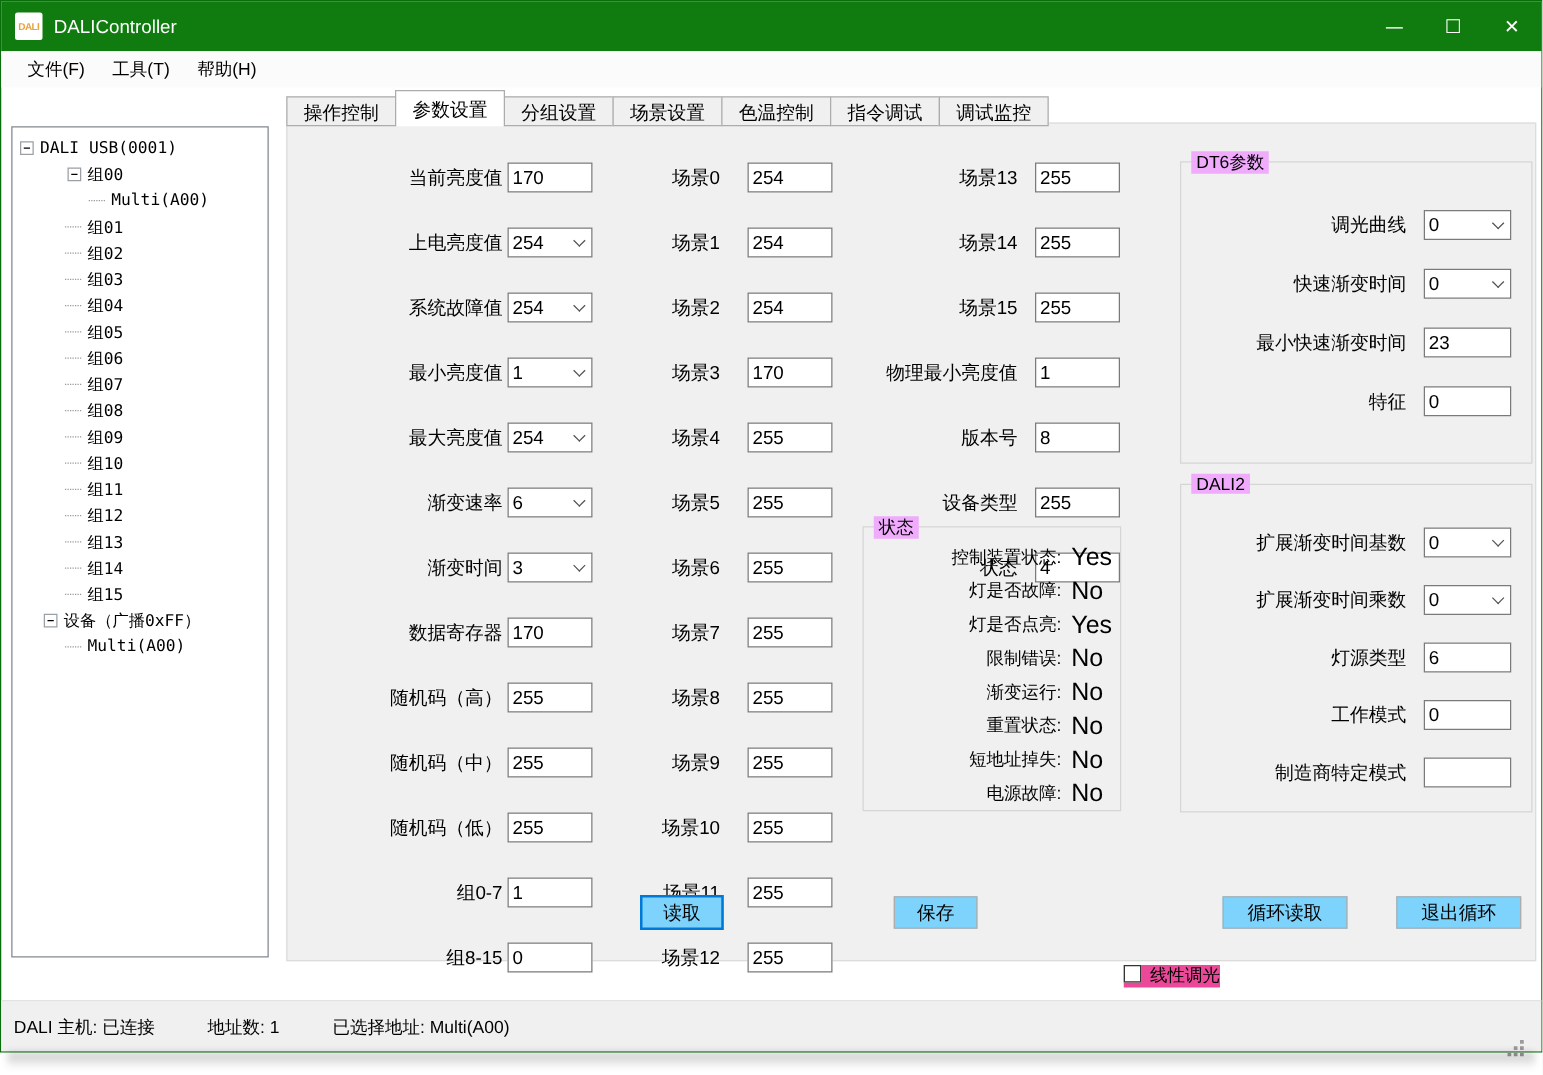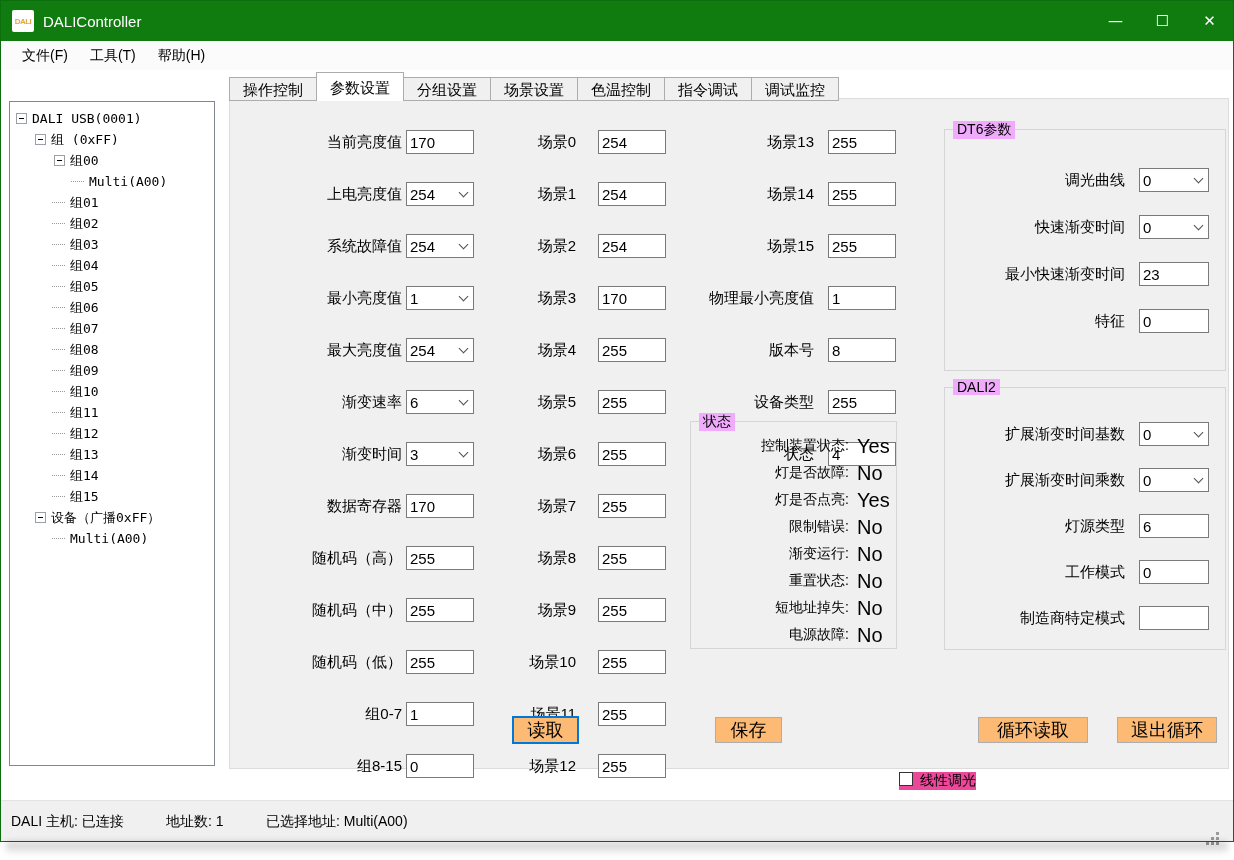--- a/index.html
+++ b/index.html
@@ -98,27 +98,27 @@
   .dt6-group  { left:714px; top:30px;  width:282px; height:242px; padding:38px 12px 0 12px; }
   .dali2-group{ left:714px; top:288px; width:282px; height:263px; padding:34px 12px 0 12px; }
   .grp-rows { display:flex; flex-direction:column; }
   .dt6-group  .grp-rows { gap:23px; }
   .dali2-group .grp-rows { gap:22px; }
   .grp-row { display:flex; align-items:center; height:24px; }
   .grp-row .lbl { width:168px; margin-right:14px; }
   .grp-row .box { width:70px; }
   
   .btn {
-    position:absolute; height:26px; background:#fdba74; border:1px solid #adadad;
-    font-size:18px; display:flex; align-items:center; justify-content:center;
+    position:absolute; height:26px; background:#7dd3fc; border:1px solid #adadad;
+    font-size:15px; display:flex; align-items:center; justify-content:center;
     font-family:inherit;
   }
   .btn-read { left:282px; top:617px; width:67px; height:28px; border:2px solid #0078d7; }
   .btn-save { left:485px; top:618px; width:67px; }
-  .btn-loop { left:748px; top:618px; width:110px; }
+  .btn-loop { left:748px; top:618px; width:100px; }
   .btn-exit { left:887px; top:618px; width:100px; }
   
   .check-row {
     position:absolute; left:898px; top:771px; display:flex; align-items:flex-start;
     gap:7px; font-size:14px; background:#ec4899;
   }
   .checkbox { width:14px; height:14px; border:1px solid #333; background:#fff; flex:none; }
   
   .statusbar {
     position:absolute; left:0; right:0; top:799px; height:41px; background:#f0f0f0;
@@ -159,24 +159,20 @@
       <div class="menu-item">帮助(H)</div>
     </div>
 
   <div class="tree-panel">
 
       <div class="tree-item" data-depth="0" data-exp="true">
         <span class="exp"></span>
         <span>DALI USB(0001)</span>
       </div>
 
-      <div class="tree-item" data-depth="1" data-exp="true">
-        <span class="exp"></span>
-        <span>组 (0xFF)</span>
-      </div>
 
       <div class="tree-item" data-depth="2" data-exp="true">
         <span class="exp"></span>
         <span>组00</span>
       </div>
 
       <div class="tree-item" data-depth="3" data-exp="false">
         <span class="exp"></span>
         <span>Multi(A00)</span>
       </div>

